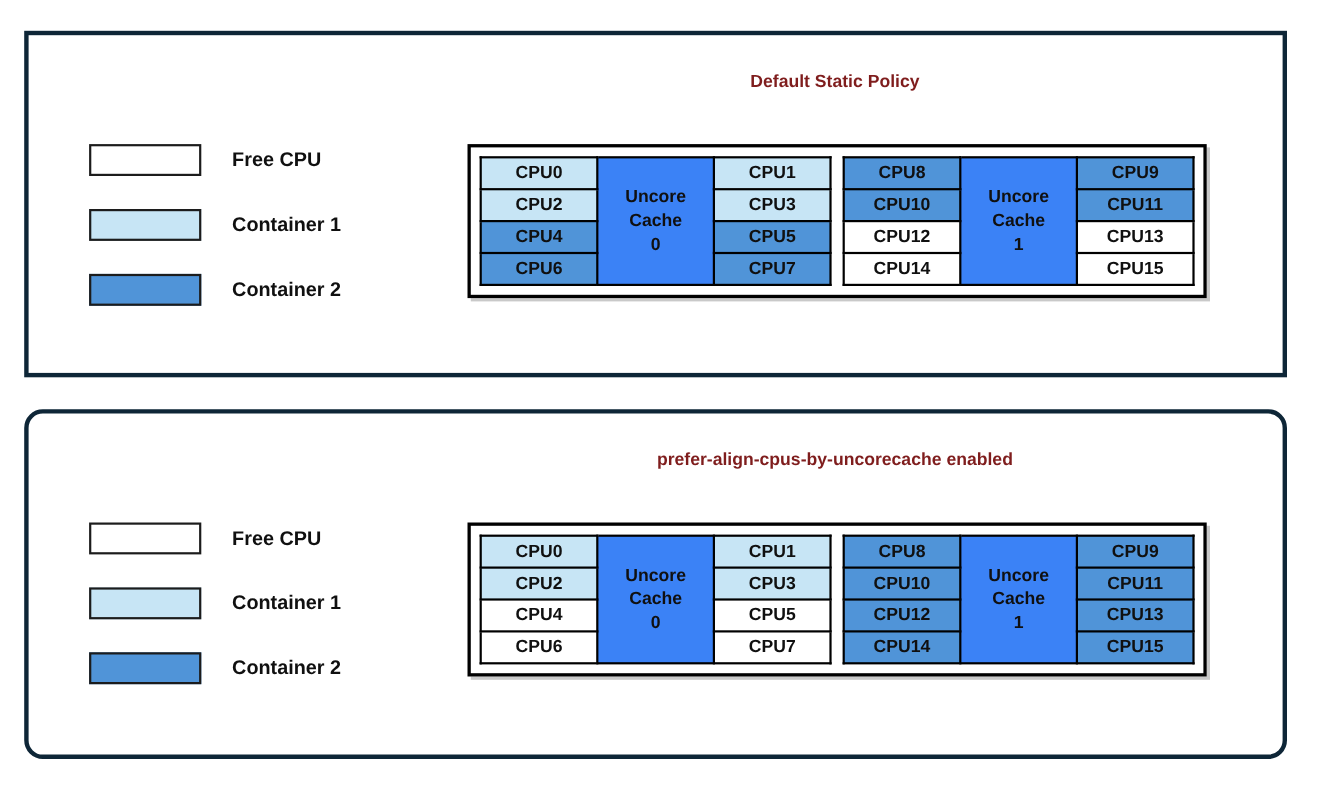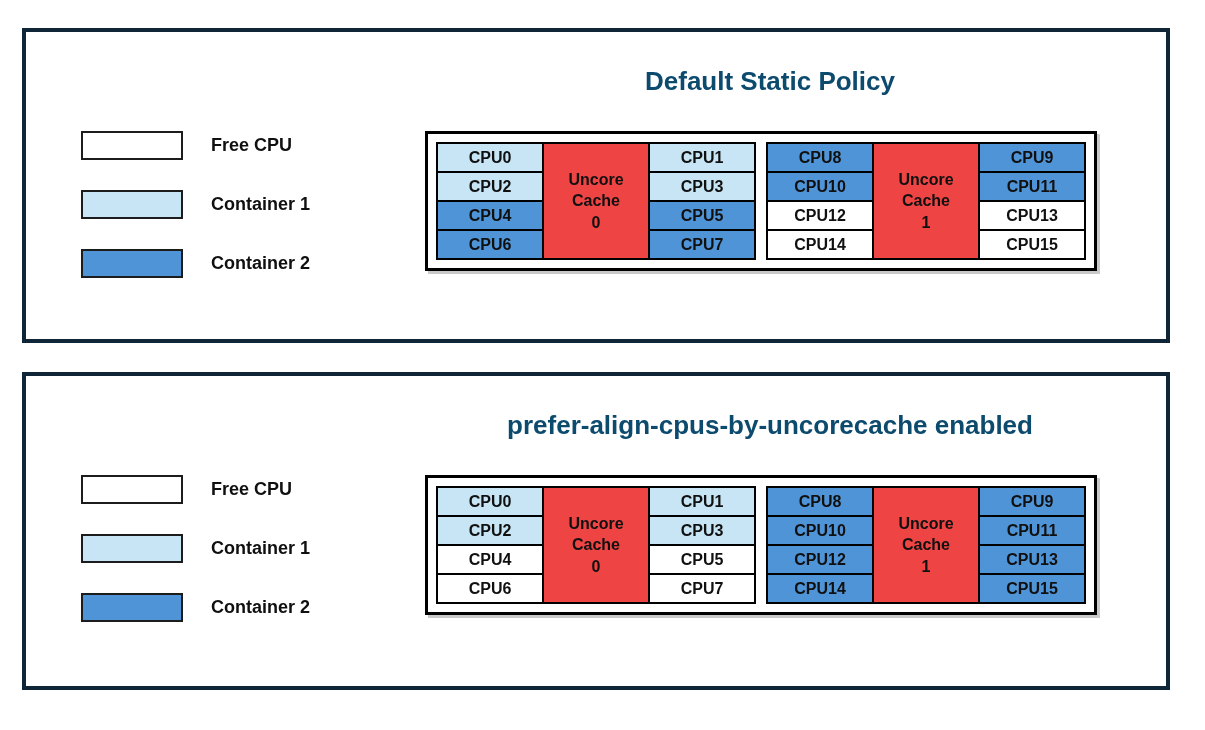--- a/index.html
+++ b/index.html
@@ -11,30 +11,30 @@
     position: relative;
   }
   .panel {
     position: absolute;
     left: 22px;
     width: 1148px;
     background: #ffffff;
     border: 4px solid #0e2637;
   }
   #panel-0 { top: 28px;  height: 315px; }
-  #panel-1 { top: 372px; height: 318px; }
+  #panel-1 { top: 372px; height: 318px; border-radius: 17px; }
 
   .panel-title {
     position: absolute;
-    left: 399px; top: 34px;
+    left: 388px; top: 34px;
     width: 690px;
     text-align: center;
-    font-size: 26px;
+    font-size: 16px;
     font-weight: bold;
-    color: #0c4a6e;
+    color: #7f1d1d;
     white-space: nowrap;
   }
 
   .legend { position: absolute; left: 44px; top: 98px; }
   .legend-row { display: flex; align-items: center; height: 30px; margin-bottom: 29px; padding-left: 11px; }
   .swatch {
     display: inline-block;
     width: 102px; height: 29px;
     border: 2px solid #1c1c1c;
   }
@@ -59,21 +59,21 @@
   table.group { border-collapse: collapse; }
   table.group td {
     border: 2px solid #000000;
     text-align: center;
     vertical-align: middle;
     font-weight: bold;
     font-size: 16px;
     color: #101010;
   }
   td.cpu   { width: 106px; height: 29px; }
-  td.cache { width: 106px; background: #ef4444; white-space: pre-line; line-height: 1.35; }
+  td.cache { width: 106px; background: #3b82f6; white-space: pre-line; line-height: 1.35; }
 </style>
 </head>
 <body>
 
 <div class="panel" id="panel-0">
   <div class="panel-title">Default Static Policy</div>
 
   <div class="legend">
     <div class="legend-row">
       <span class="swatch" style="background-color: rgb(255, 255, 255);"></span>

